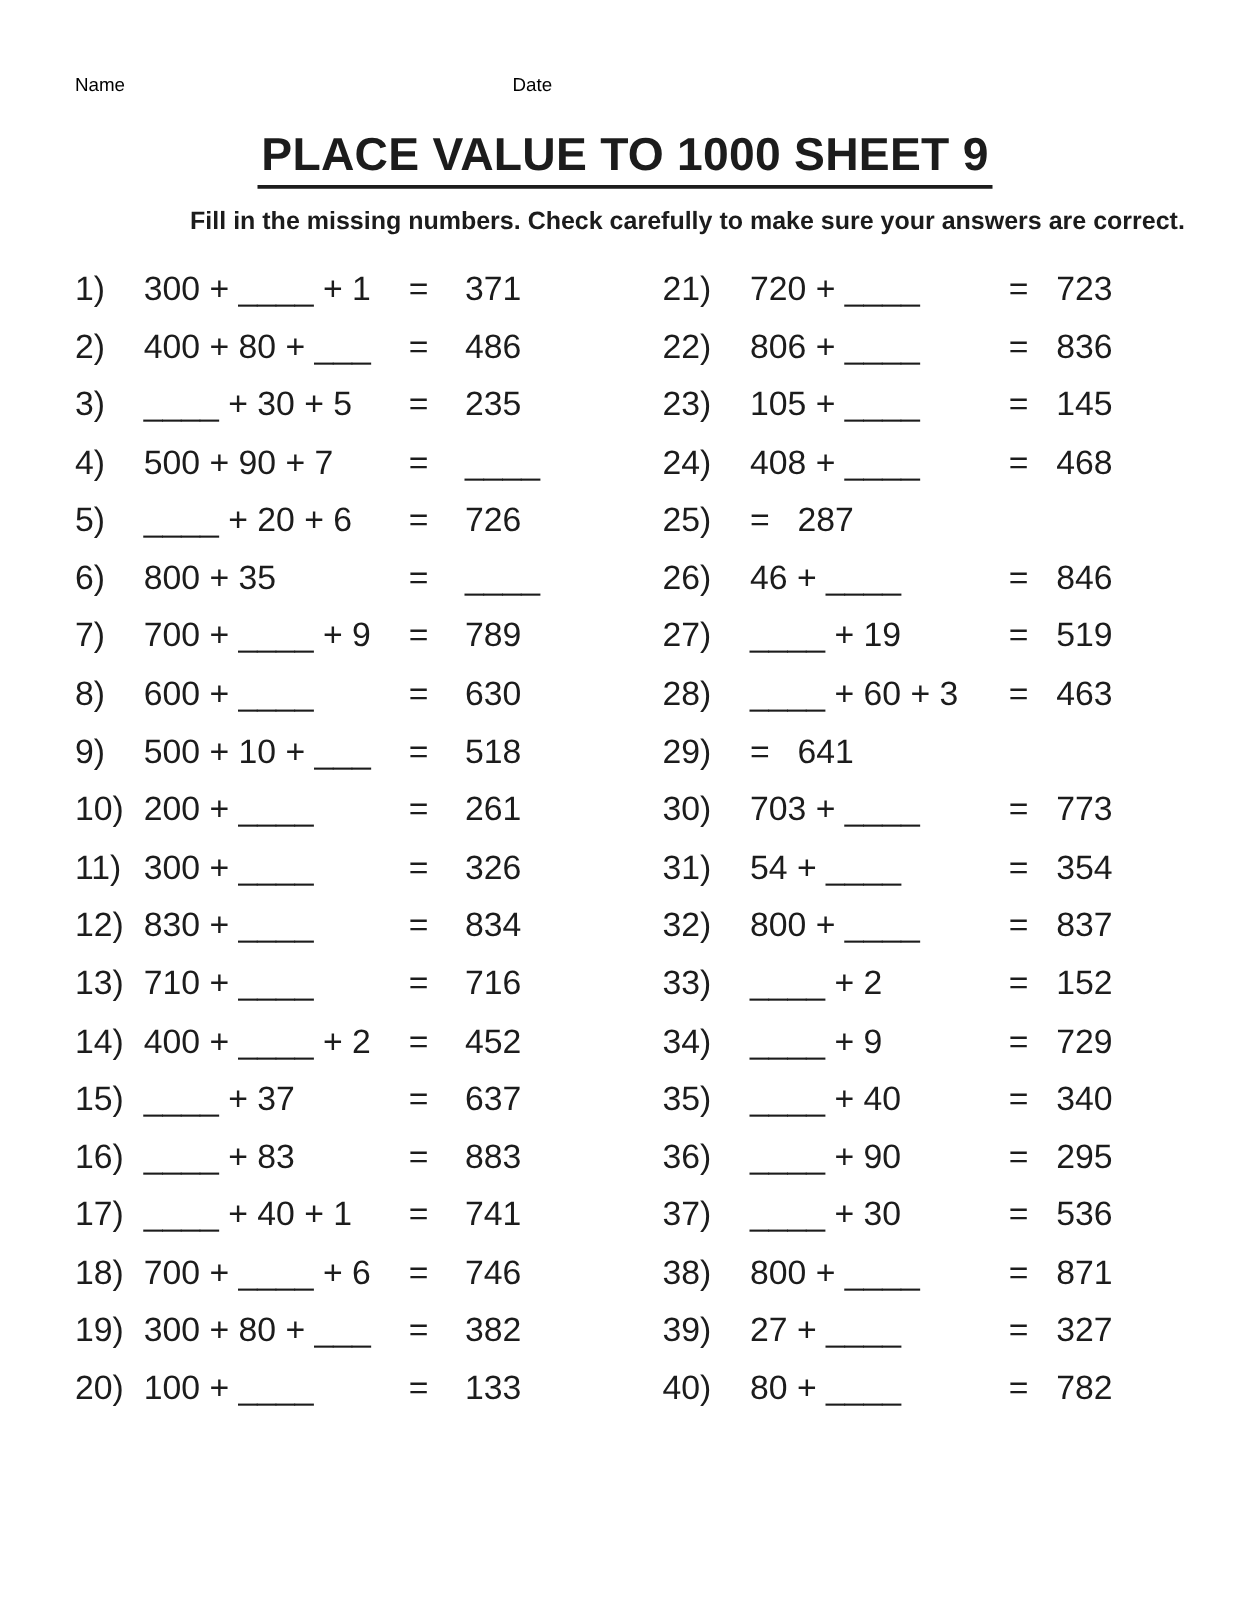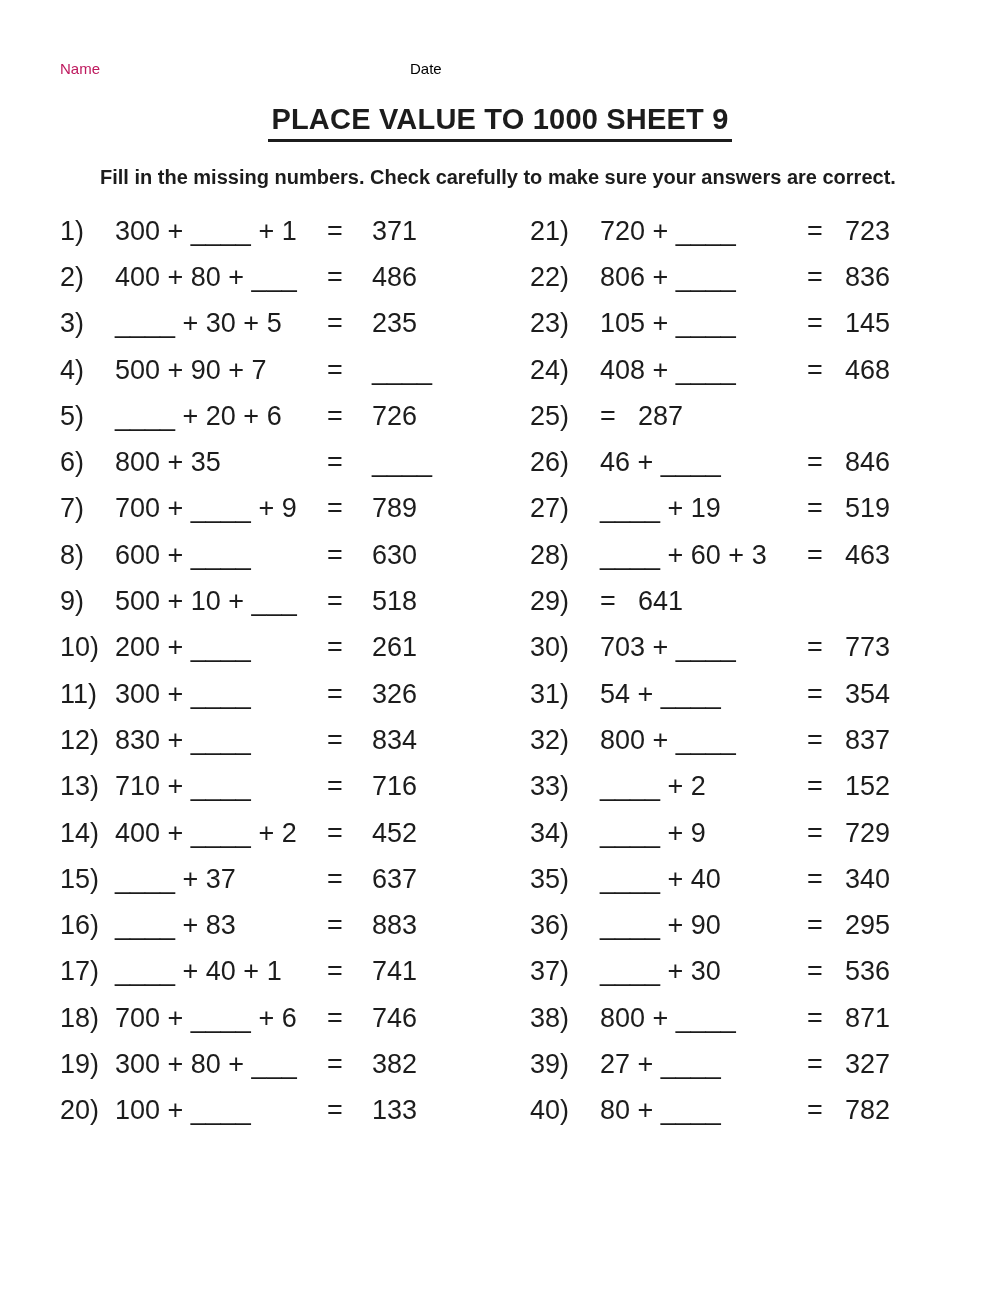--- a/index.html
+++ b/index.html
@@ -9,47 +9,48 @@
     position: relative;
     width: 1000px;
     height: 1294px;
     background: #ffffff;
     overflow: hidden;
   }
   .name-label {
     position: absolute;
     left: 60px; top: 60px;
     font-size: 15px;
-    color: #be185d;
+    color: #000000;
   }
   .date-label {
     position: absolute;
     left: 410px; top: 60px;
     font-size: 15px;
     color: #000000;
   }
   .title-wrap {
     position: absolute;
     left: 0; top: 103px;
     width: 100%;
     text-align: center;
   }
   .title {
     display: inline-block;
-    font-size: 29px;
+    font-size: 37px;
     font-weight: bold;
     letter-spacing: 0.2px;
     border-bottom: 3px solid #1c1c1c;
     padding: 0 3px 3px 3px;
   }
   .instruction-wrap {
     position: absolute;
     left: 0; top: 166px;
     width: 100%;
     padding-left: 100px;
+    text-align: center;
   }
   .instruction {
     font-size: 20px;
     font-weight: bold;
   }
   .col {
     position: absolute;
     top: 208px;
     width: 430px;
   }

